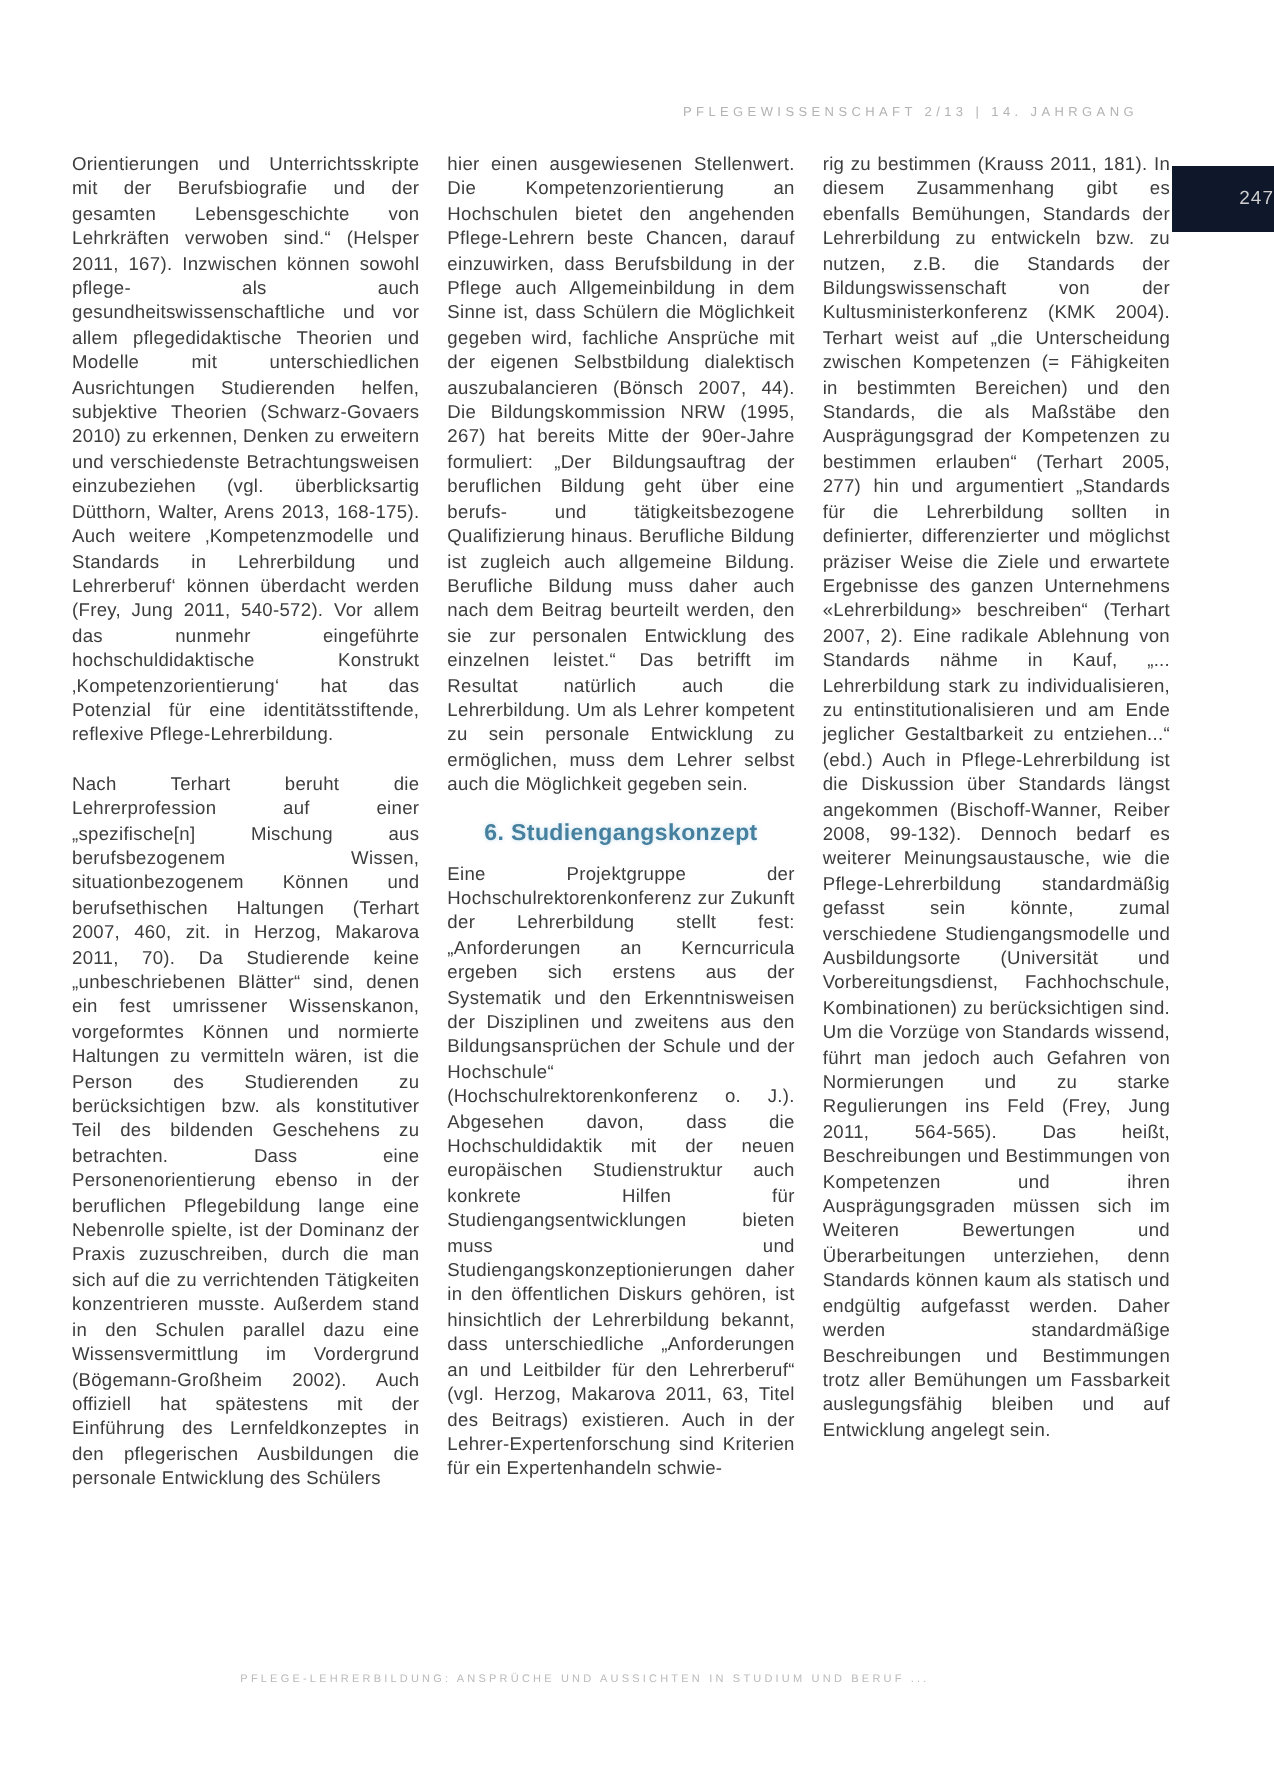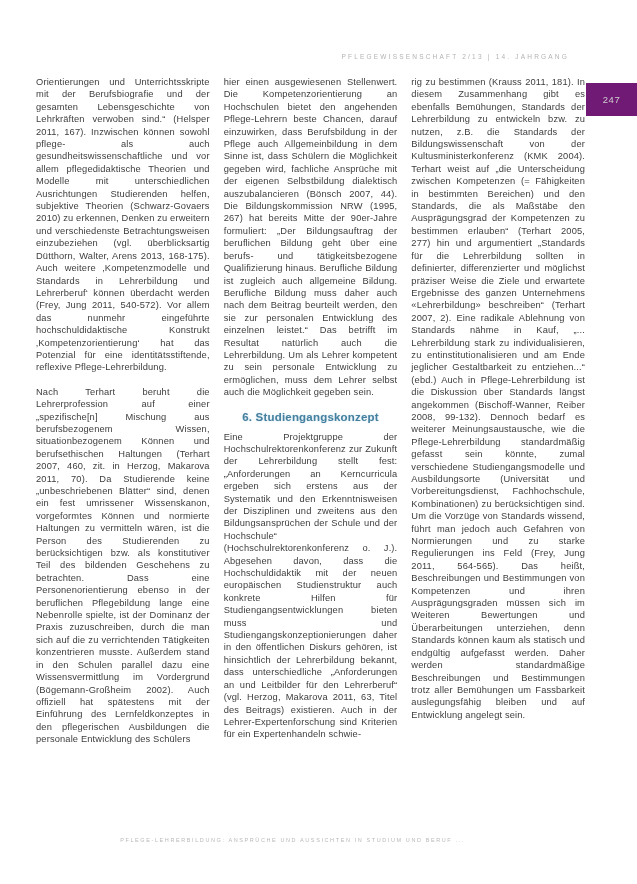--- a/index.html
+++ b/index.html
@@ -21,22 +21,22 @@
     font-size:6.5px;
     letter-spacing:2.2px;
     color:#b3b3b3;
     text-transform:uppercase;
     white-space:nowrap;
   }
   .page-badge{
     position:absolute;
     top:83px;right:0;
     width:51px;height:33px;
-    background:#701a75;
-    display:flex;align-items:center;justify-content:center;
+    background:#0f172a;
+    display:flex;align-items:center;justify-content:flex-end;
   }
   .page-badge span{
     color:#cfcfcf;
     font-size:9.5px;
     letter-spacing:.5px;
   }
   .columns{
     position:absolute;
     top:76px;left:36px;
     width:549px;height:776px;

